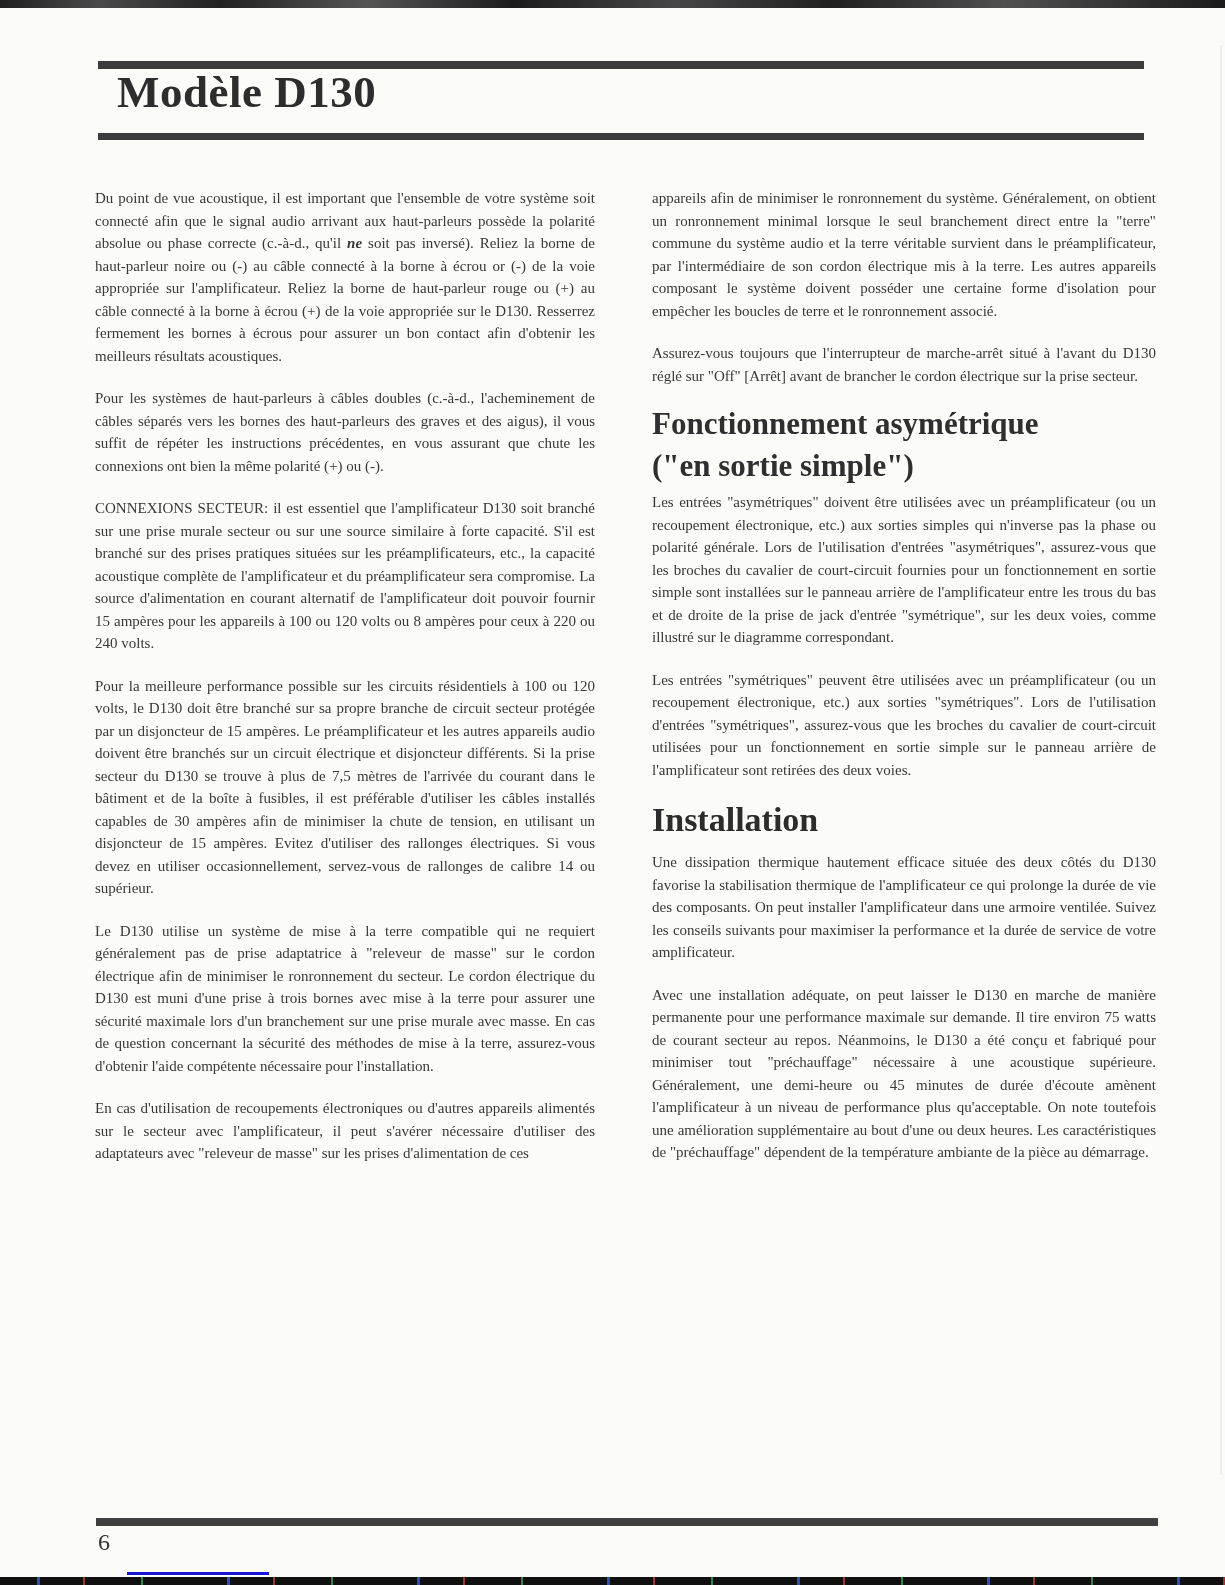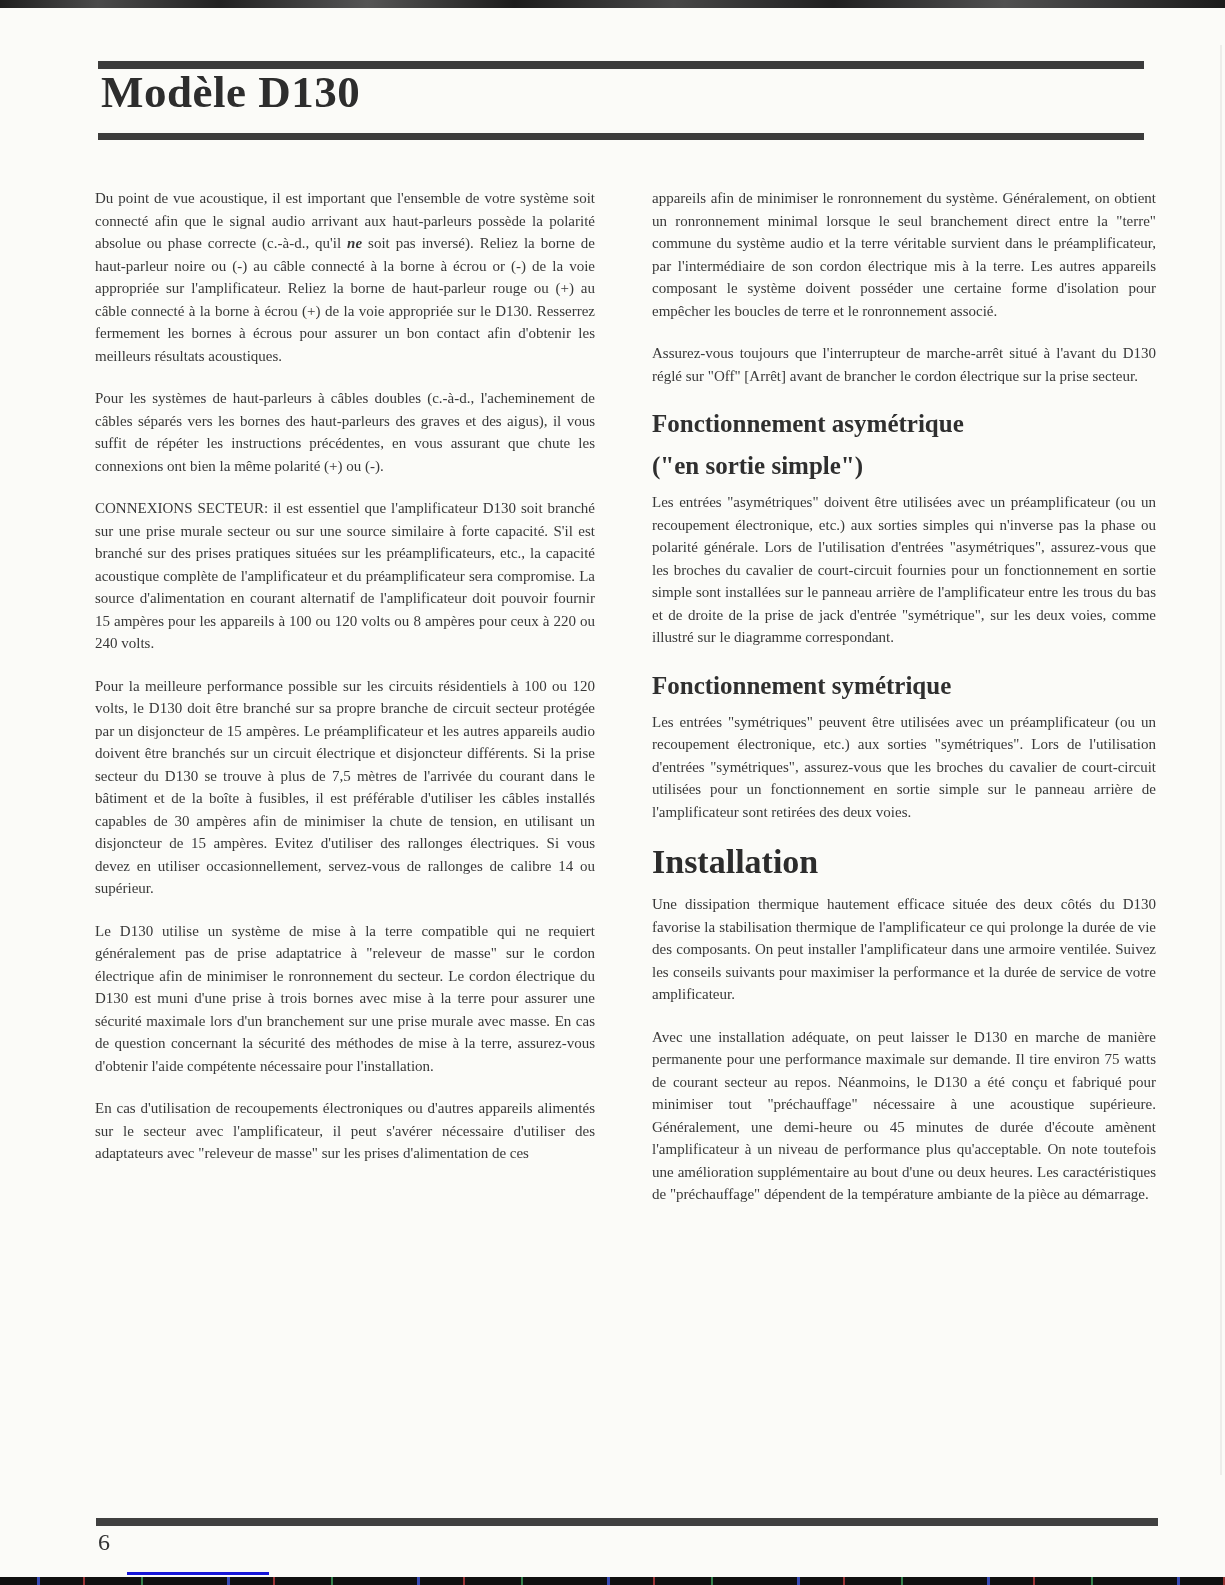--- a/index.html
+++ b/index.html
@@ -31,39 +31,39 @@
   .scan-edge-line {
     position: absolute; left: 1220px; top: 45px; width: 2px; height: 1430px;
     background: #ededea;
   }
   
   .rule { position: absolute; background: #3c3c3c; }
   .rule-title-top    { left: 98px;  top: 61px;   width: 1046px; height: 8px; }
   .rule-title-bottom { left: 98px;  top: 133px;  width: 1046px; height: 7px; }
   .rule-footer       { left: 96px;  top: 1518px; width: 1062px; height: 8px; background: #404040; }
   .doc-title {
-    position: absolute; left: 101px; top: 68px;
+    position: absolute; left: 117px; top: 68px;
     font-size: 45px; font-weight: bold; color: #2d2d2d;
     letter-spacing: 0.5px; line-height: 1.1;
   }
   
   .col { position: absolute; top: 187px; }
   .col-left  { left: 95px;  width: 500px; }
   .col-right { left: 652px; width: 504px; }
   .col p {
     margin: 0 0 20px 0;
     font-size: 15px;
     line-height: 22.5px;
     text-align: justify;
     color: #383838;
   }
   .emph { font-weight: bold; font-style: italic; }
   .h-sub {
     margin: 11px 0 9px 0;
-    font-size: 25px; font-weight: bold; color: #2f2f2f;
+    font-size: 31px; font-weight: bold; color: #2f2f2f;
     line-height: 33px; text-align: left;
   }
   .h-sub.tight { margin-top: 0; margin-bottom: 9px; }
   .h-big {
     margin: 12px 0 12px 0;
     font-size: 34px; font-weight: bold; color: #2c2c2c;
     line-height: 38px; text-align: left;
   }
   
   .page-number {
@@ -95,21 +95,20 @@
     <p>Le D130 utilise un système de mise à la terre compatible qui ne requiert généralement pas de prise adaptatrice à "releveur de masse" sur le cordon électrique afin de minimiser le ronronnement du secteur. Le cordon électrique du D130 est muni d'une prise à trois bornes avec mise à la terre pour assurer une sécurité maximale lors d'un branchement sur une prise murale avec masse. En cas de question concernant la sécurité des méthodes de mise à la terre, assurez-vous d'obtenir l'aide compétente nécessaire pour l'installation.</p>
     <p>En cas d'utilisation de recoupements électroniques ou d'autres appareils alimentés sur le secteur avec l'amplificateur, il peut s'avérer nécessaire d'utiliser des adaptateurs avec "releveur de masse" sur les prises d'alimentation de ces</p>
   </div>
 
   <div class="col col-right">
     <p>appareils afin de minimiser le ronronnement du système. Généralement, on obtient un ronronnement minimal lorsque le seul branchement direct entre la "terre" commune du système audio et la terre véritable survient dans le préamplificateur, par l'intermédiaire de son cordon électrique mis à la terre. Les autres appareils composant le système doivent posséder une certaine forme d'isolation pour empêcher les boucles de terre et le ronronnement associé.</p>
     <p>Assurez-vous toujours que l'interrupteur de marche-arrêt situé à l'avant du D130 réglé sur "Off" [Arrêt] avant de brancher le cordon électrique sur la prise secteur.</p>
     <div class="h-sub">Fonctionnement asymétrique</div>
     <div class="h-sub tight">("en sortie simple")</div>
     <p>Les entrées "asymétriques" doivent être utilisées avec un préamplificateur (ou un recoupement électronique, etc.) aux sorties simples qui n'inverse pas la phase ou polarité générale. Lors de l'utilisation d'entrées "asymétriques", assurez-vous que les broches du cavalier de court-circuit fournies pour un fonctionnement en sortie simple sont installées sur le panneau arrière de l'amplificateur entre les trous du bas et de droite de la prise de jack d'entrée "symétrique", sur les deux voies, comme illustré sur le diagramme correspondant.</p>
-    <div class="h-sub">Fonctionnement symétrique</div>
     <p>Les entrées "symétriques" peuvent être utilisées avec un préamplificateur (ou un recoupement électronique, etc.) aux sorties "symétriques". Lors de l'utilisation d'entrées "symétriques", assurez-vous que les broches du cavalier de court-circuit utilisées pour un fonctionnement en sortie simple sur le panneau arrière de l'amplificateur sont retirées des deux voies.</p>
     <div class="h-big">Installation</div>
     <p>Une dissipation thermique hautement efficace située des deux côtés du D130 favorise la stabilisation thermique de l'amplificateur ce qui prolonge la durée de vie des composants. On peut installer l'amplificateur dans une armoire ventilée. Suivez les conseils suivants pour maximiser la performance et la durée de service de votre amplificateur.</p>
     <p>Avec une installation adéquate, on peut laisser le D130 en marche de manière permanente pour une performance maximale sur demande. Il tire environ 75 watts de courant secteur au repos. Néanmoins, le D130 a été conçu et fabriqué pour minimiser tout "préchauffage" nécessaire à une acoustique supérieure. Généralement, une demi-heure ou 45 minutes de durée d'écoute amènent l'amplificateur à un niveau de performance plus qu'acceptable. On note toutefois une amélioration supplémentaire au bout d'une ou deux heures. Les caractéristiques de "préchauffage" dépendent de la température ambiante de la pièce au démarrage.</p>
   </div>
 
   <div class="rule rule-footer"></div>
   <div class="page-number">6</div>
   <div class="blue-underline"></div>
   <div class="scan-bar-bottom"></div>

